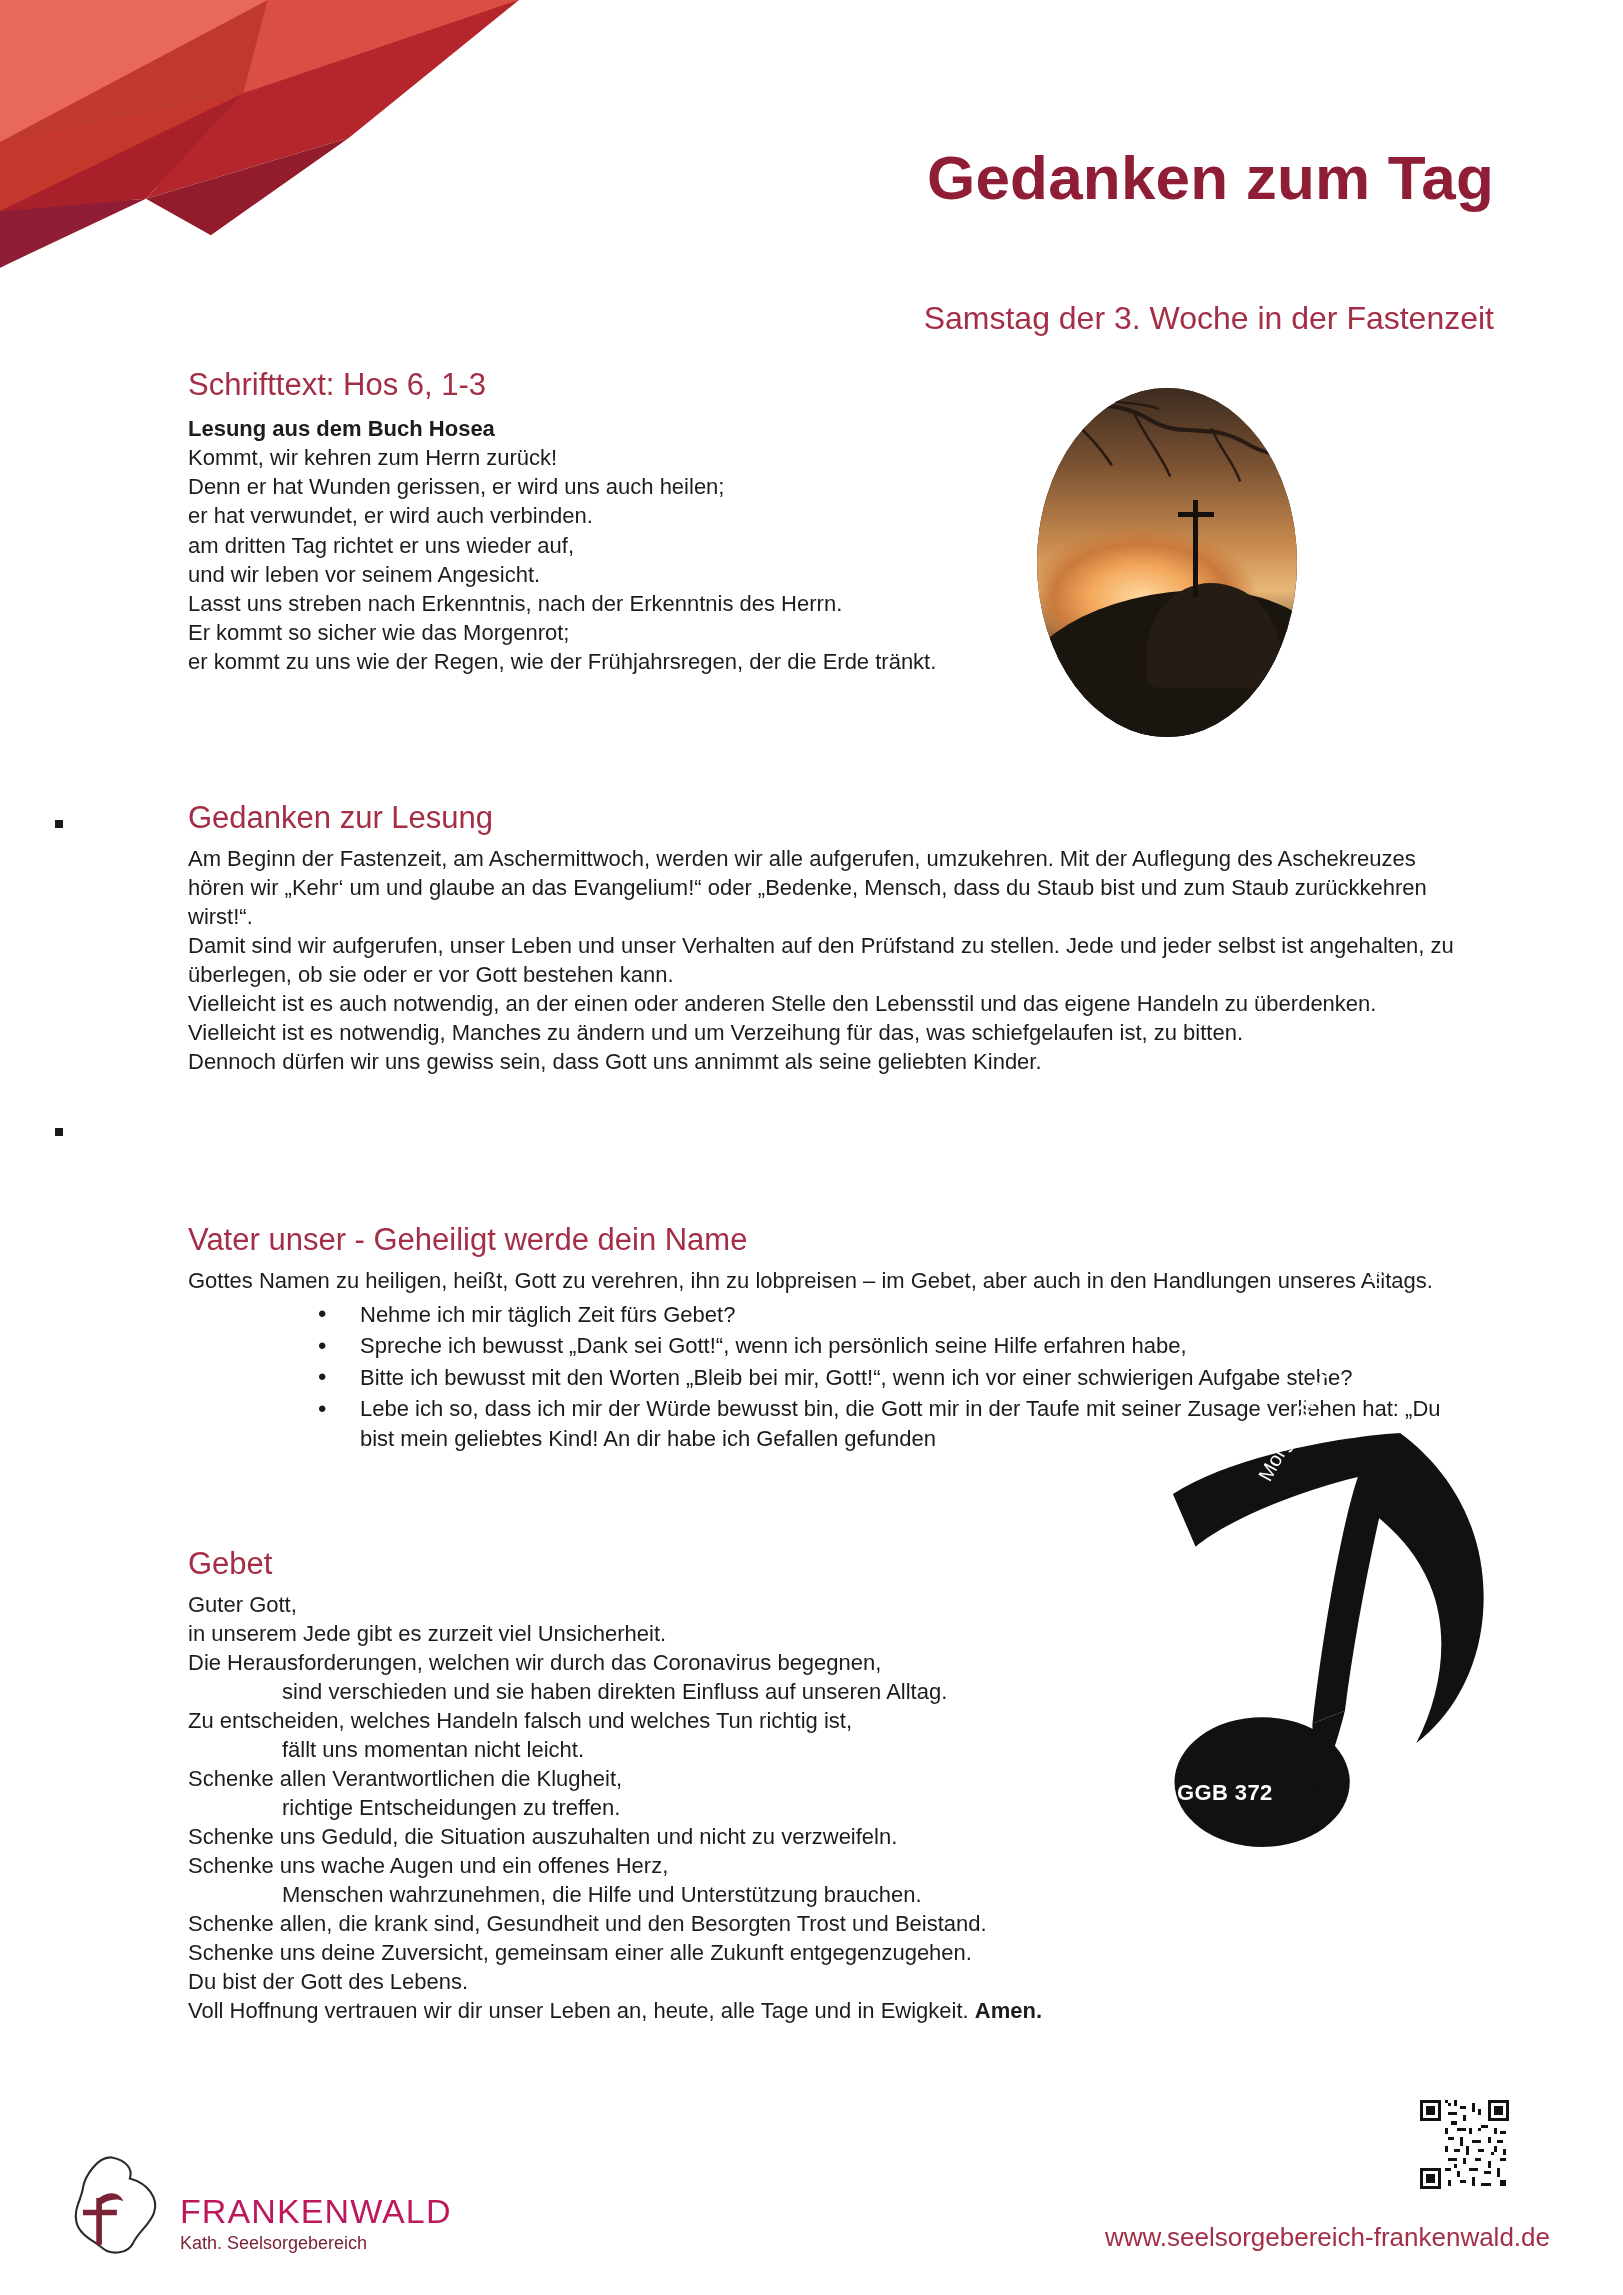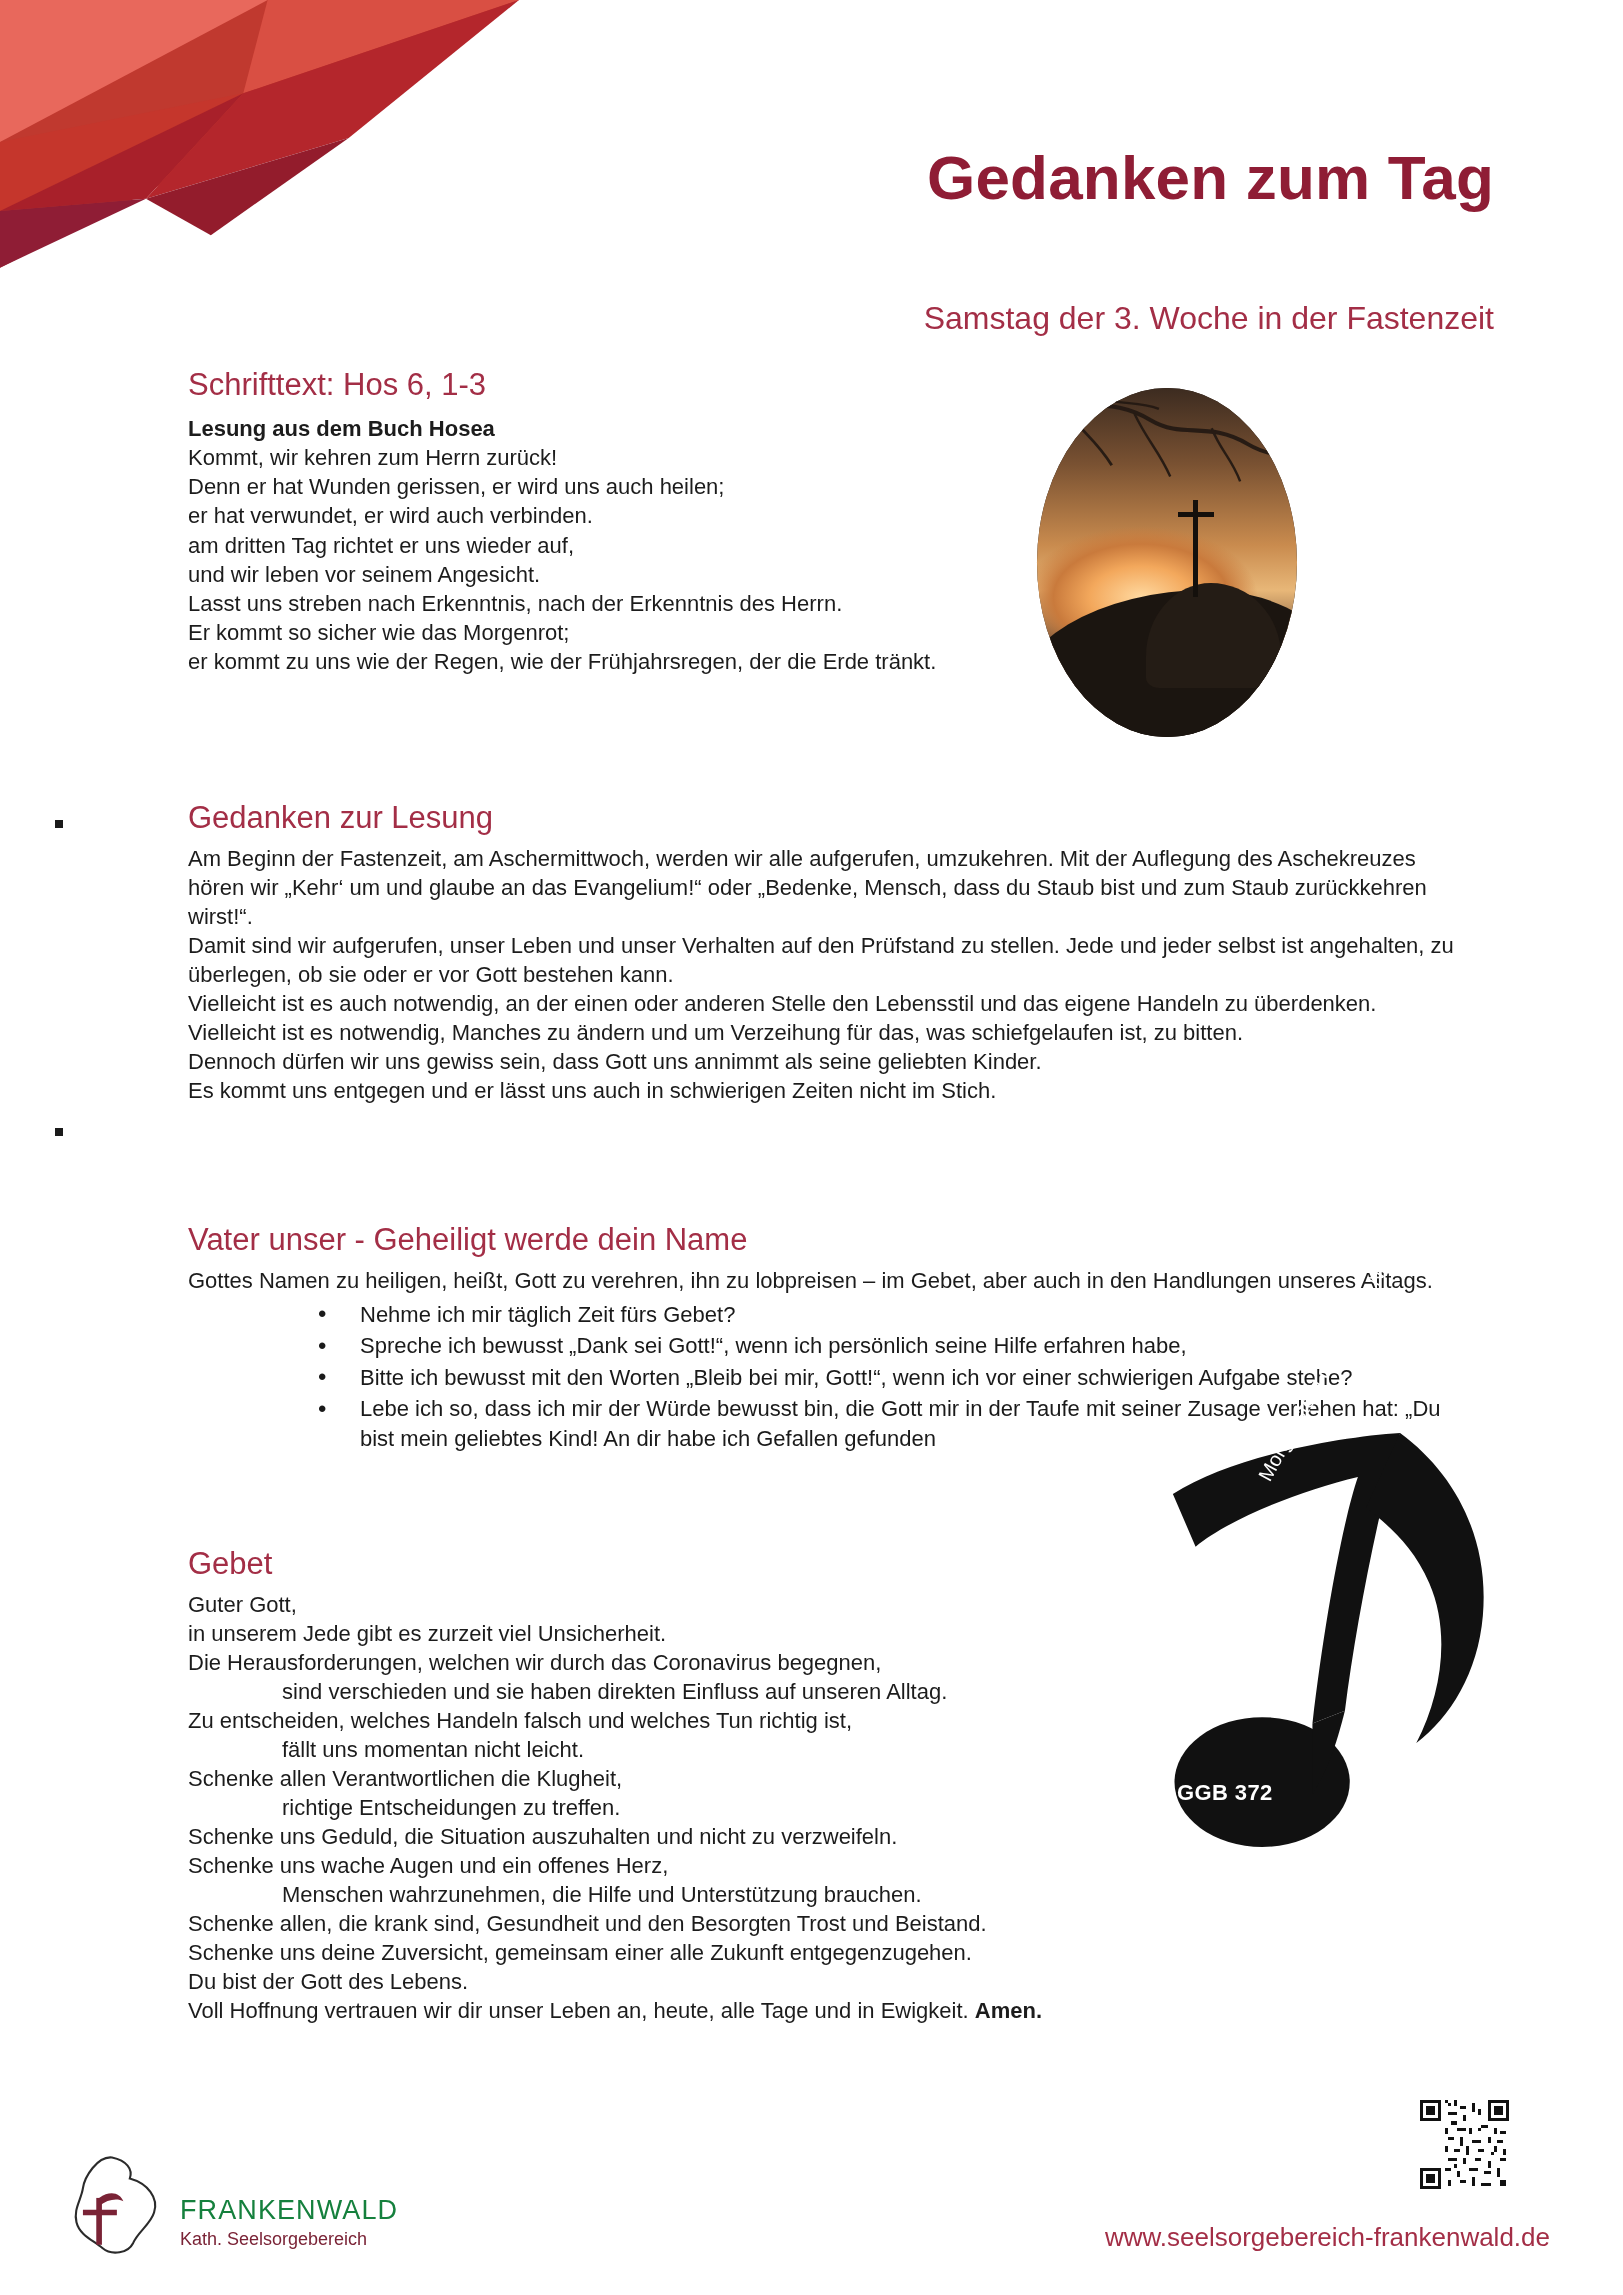--- a/index.html
+++ b/index.html
@@ -210,23 +210,23 @@
     left: 70px;
     bottom: 37px;
     display: flex;
     align-items: center;
   }
   .logo-text {
     margin-left: 13px;
     line-height: 1.25;
   }
   .logo-main {
-    font-size: 27px;
+    font-size: 34px;
     letter-spacing: 1.1px;
-    color: #15803d;
+    color: #be185d;
     margin-top: 32px;
   }
   .logo-sub {
     font-size: 18px;
     color: #7a2336;
   }
   .website {
     position: absolute;
     right: 73px;
     bottom: 42px;
@@ -293,21 +293,20 @@
 
 <div class="margin-dot" style="top:820px"></div>
 <div id="thoughts-block">
   <div class="section-head">Gedanken zur Lesung</div>
   <div id="thoughts-paragraphs">
       <div class="para">Am Beginn der Fastenzeit, am Aschermittwoch, werden wir alle aufgerufen, umzukehren. Mit der Auflegung des Aschekreuzes hören wir „Kehr‘ um und glaube an das Evangelium!“ oder „Bedenke, Mensch, dass du Staub bist und zum Staub zurückkehren wirst!“.</div>
       <div class="para">Damit sind wir aufgerufen, unser Leben und unser Verhalten auf den Prüfstand zu stellen. Jede und jeder selbst ist angehalten, zu überlegen, ob sie oder er vor Gott bestehen kann.</div>
       <div class="para">Vielleicht ist es auch notwendig, an der einen oder anderen Stelle den Lebensstil und das eigene Handeln zu überdenken.</div>
       <div class="para">Vielleicht ist es notwendig, Manches zu ändern und um Verzeihung für das, was schiefgelaufen ist, zu bitten.</div>
       <div class="para">Dennoch dürfen wir uns gewiss sein, dass Gott uns annimmt als seine geliebten Kinder.</div>
-      <div class="para">Es kommt uns entgegen und er lässt uns auch in schwierigen Zeiten nicht im Stich.</div>
     </div>
 </div>
 
 <div class="margin-dot" style="top:1128px"></div>
 <div id="vaterunser-block">
   <div class="section-head">Vater unser - Geheiligt werde dein Name</div>
   <div class="para">Gottes Namen zu heiligen, heißt, Gott zu verehren, ihn zu lobpreisen – im Gebet, aber auch in den Handlungen unseres Alltags.</div>
   <ul class="bullets" id="vaterunser-bullets">
       <li>Nehme ich mir täglich Zeit fürs Gebet?</li>
       <li>Spreche ich bewusst „Dank sei Gott!“, wenn ich persönlich seine Hilfe erfahren habe,</li>

